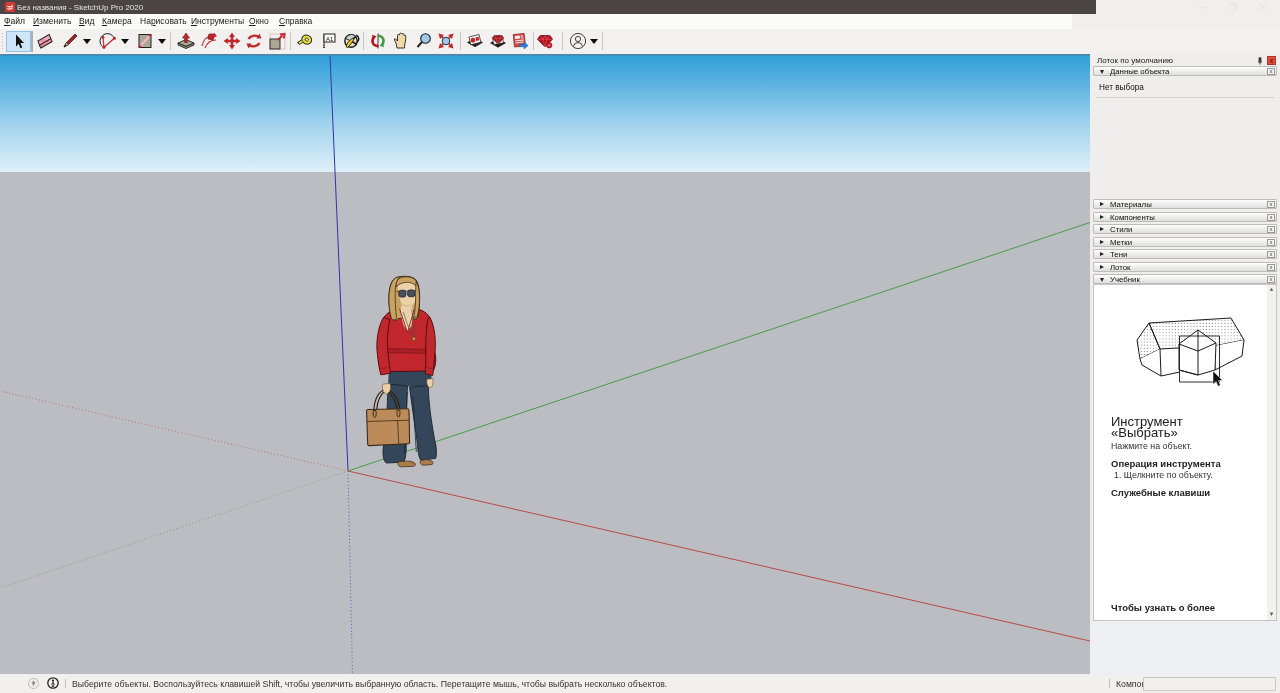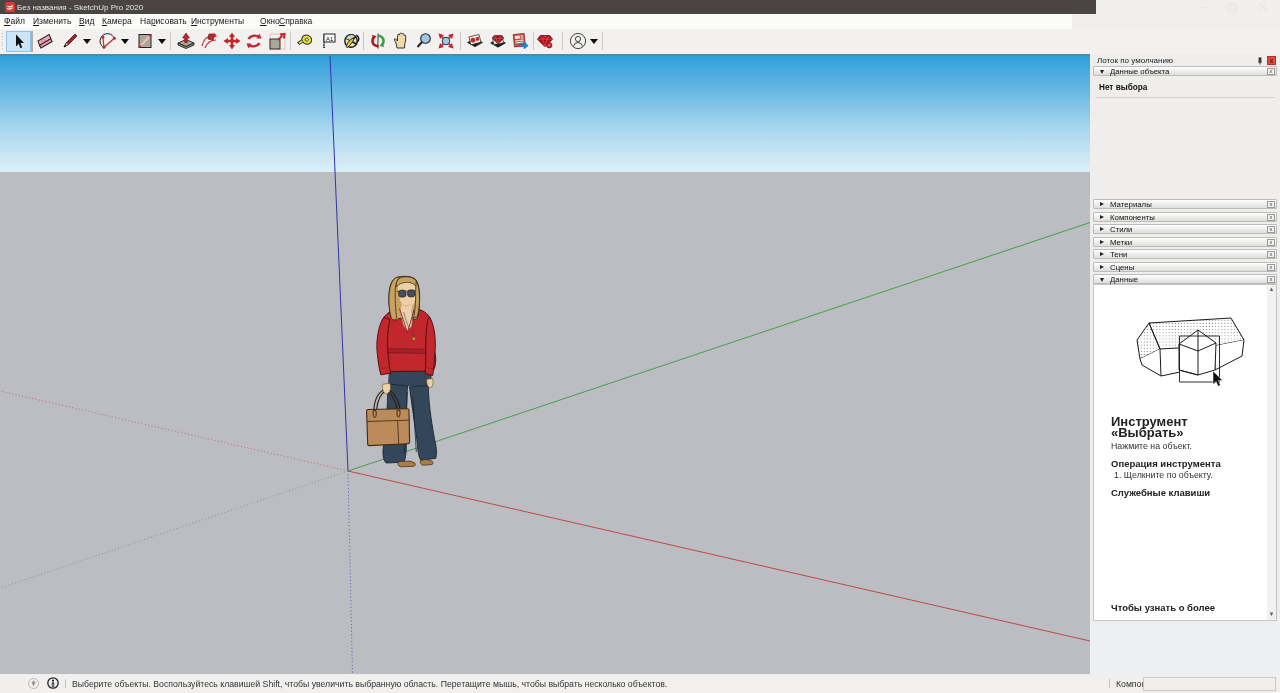--- a/index.html
+++ b/index.html
@@ -63,21 +63,21 @@
       </svg>
   </div>
 
   <div id="menubar">
     <span class="mi" style="left:4px"><u>Ф</u>айл</span>
     <span class="mi" style="left:33px"><u>И</u>зменить</span>
     <span class="mi" style="left:79px"><u>В</u>ид</span>
     <span class="mi" style="left:102px"><u>К</u>амера</span>
     <span class="mi" style="left:140px">На<u>р</u>исовать</span>
     <span class="mi" style="left:191px"><u>И</u>нструменты</span>
-    <span class="mi" style="left:260px"><u>О</u>кно</span>
+    <span class="mi" style="left:249px"><u>О</u>кно</span>
     <span class="mi" style="left:279px"><u>С</u>правка</span>
   </div>
 
   <div id="toolbar">
     <div style="position:absolute;left:2px;top:4px;width:1px;height:16px;background:repeating-linear-gradient(#bbb 0,#bbb 1px,transparent 1px,transparent 3px)"></div>
     <div id="selbtn"></div>
     <div style="position:absolute;left:31px;top:2px;width:2px;height:21px;background:#b0aeac"></div>
 
     <svg class="ti" style="left:10px;top:4px" viewBox="0 0 18 18">
         <path d="M6 1.5 L6 13.5 L8.7 10.8 L10.4 15.2 L12.2 14.4 L10.5 10 L14 10 Z" fill="#111"></path>
@@ -337,21 +337,21 @@
         <path d="M4 0.5 L4 5 M2 5 L6 5 M4 5 L4 7.5" stroke="#333" stroke-width="1"></path>
         <rect x="2.6" y="0.5" width="2.8" height="4" fill="#333"></rect>
       </svg>
     <div class="abs" style="left:177px;top:2px;width:9px;height:9px;background:#dd4f41;border:1px solid #b03426;color:#7a1408;font-size:7px;line-height:7px;text-align:center;font-weight:bold">x</div>
 
     <div class="traybar" style="top:12px">
         <span class="arr down"></span>
         <span class="tt">Данные объекта</span>
         <span class="xb">x</span>
       </div>
-    <div class="abs" style="left:9px;top:29px;font-weight:bold;font-size:8.2px;color:#111">Нет выбора</div>
+    <div class="abs" style="left:9px;top:29px;font-weight:normal;font-size:8.2px;color:#111">Нет выбора</div>
     <div class="abs" style="left:6px;top:43px;width:178px;height:1px;background:#cfcecd"></div>
 
     <div class="traybar" style="top:145px">
         <span class="arr right"></span>
         <span class="tt">Материалы</span>
         <span class="xb">x</span>
       </div>
     <div class="traybar" style="top:157.5px">
         <span class="arr right"></span>
         <span class="tt">Компоненты</span>
@@ -367,26 +367,26 @@
         <span class="tt">Метки</span>
         <span class="xb">x</span>
       </div>
     <div class="traybar" style="top:195px">
         <span class="arr right"></span>
         <span class="tt">Тени</span>
         <span class="xb">x</span>
       </div>
     <div class="traybar" style="top:207.5px">
         <span class="arr right"></span>
-        <span class="tt">Сцены</span>
+        <span class="tt">Лоток</span>
         <span class="xb">x</span>
       </div>
     <div class="traybar" style="top:219.5px">
         <span class="arr down"></span>
-        <span class="tt">Данные</span>
+        <span class="tt">Учебник</span>
         <span class="xb">x</span>
       </div>
 
     <div class="abs" style="left:0px;top:567px;width:190px;height:54px;background:#edeff3"></div>
 
     <div class="abs" style="left:3px;top:229.5px;width:184px;height:337px;background:#fff;border:1px solid #c6c5c4">
 
       <div style="position:absolute;right:0;top:0;width:9px;height:100%;background:#f2f1f0">
         <div style="position:absolute;top:1px;left:1px;width:7px;height:8px;color:#666;font-size:6px;text-align:center">▲</div>
         <div style="position:absolute;bottom:1px;left:1px;width:7px;height:8px;color:#666;font-size:6px;text-align:center">▼</div>
@@ -405,21 +405,21 @@
           <path d="M6 46 L8 52 L27 63 L26 36"></path>
           <path d="M27 63 L46 59"></path>
           <path d="M110 27 L108 43 L81 57 L80 33"></path>
           <path d="M64 17 L82 30 L81 57 L64 62 L45 57 L45 31 Z" fill="#fff"></path>
           <path d="M64 17 L64 38 M45 31 L64 38 L82 30 M64 38 L64 62" fill="none"></path>
           <path d="M45 57 L64 62"></path>
           <rect x="45.5" y="23" width="40" height="46" fill="none" stroke-width="0.9"></rect>
         </g>
         <path d="M79 58 L79 71.5 L82 68.4 L84 73.3 L86.4 72.2 L84.5 67.6 L88.6 67.4 Z" fill="#111" stroke="#fff" stroke-width="0.5"></path>
       </svg>
-      <div style="position:absolute;left:17px;top:131px;font-size:13px;font-weight:bold;color:#222;line-height:11.5px">Инструмент<br>«Выбрать»</div>
+      <div style="position:absolute;left:17px;top:131px;font-size:13px;font-weight:normal;color:#222;line-height:11.5px">Инструмент<br>«Выбрать»</div>
       <div style="position:absolute;left:17px;top:156px;font-size:8.8px;color:#333">Нажмите на объект.</div>
       <div style="position:absolute;left:17px;top:173.5px;font-size:9.5px;font-weight:bold;color:#222">Операция инструмента</div>
       <div style="position:absolute;left:20px;top:185.5px;font-size:8.8px;color:#333">1. Щелкните по объекту.</div>
       <div style="position:absolute;left:17px;top:202px;font-size:9.5px;font-weight:bold;color:#222">Служебные клавиши</div>
       <div style="position:absolute;left:17px;top:317.5px;font-size:9.5px;font-weight:bold;color:#222">Чтобы узнать о более</div>
     </div>
   </div>
 
   <div id="statusbar">
     <svg class="abs" style="left:4px;top:3px;width:11px;height:11px" viewBox="0 0 11 11">

